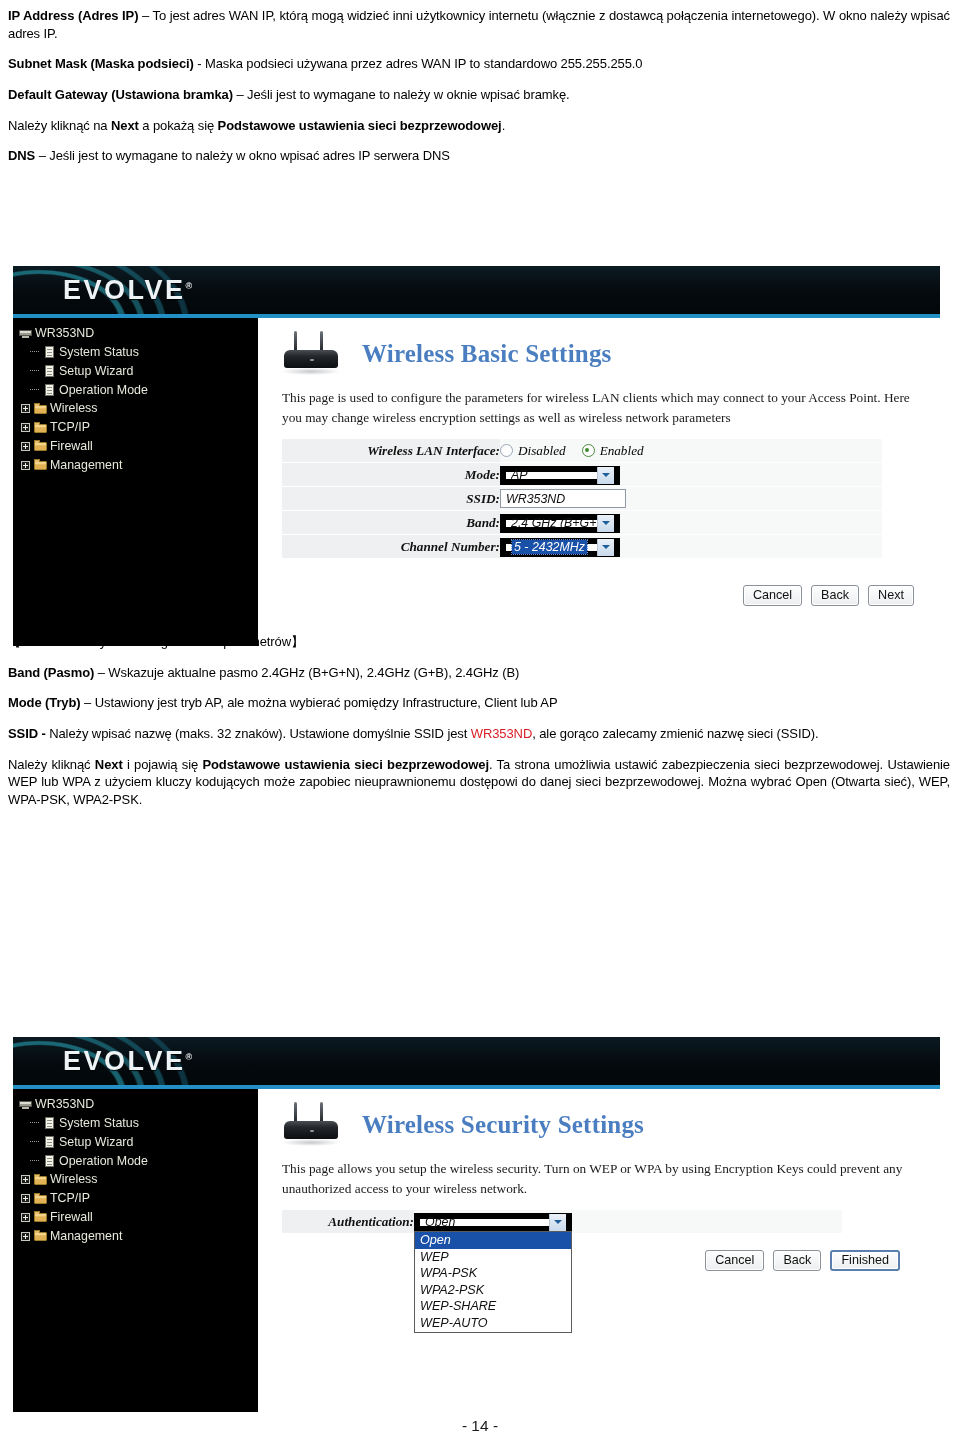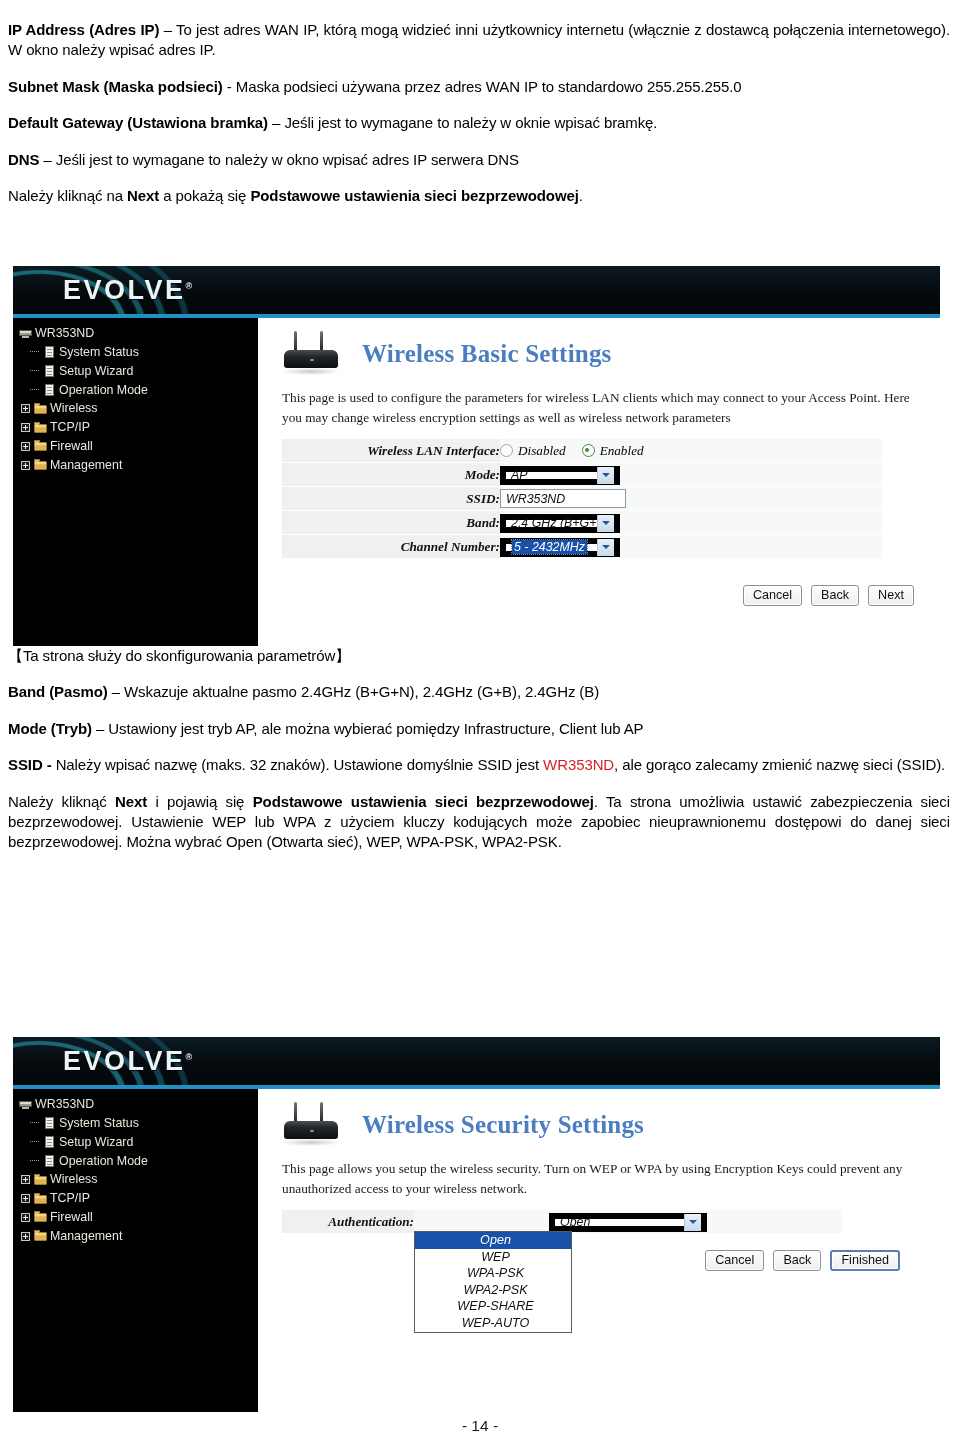--- a/index.html
+++ b/index.html
@@ -18,22 +18,22 @@
   }
 
   
   .doc {
     position: absolute;
     left: 8px;
     right: 10px;
     top: 0;
   }
   p.para {
-    margin: 16px 0 13px 0;
-    font-size: 15px;
+    margin: 3px 0 13px 0;
+    font-size: 13px;
     line-height: 1.36;
     text-align: justify;
     text-justify: inter-word;
     letter-spacing: -0.1px;
   }
   b, .b { font-weight: bold; }
   .red { color: #d81f26; }
 
   
   .router-shot {
@@ -414,22 +414,22 @@
     color: #1a1a1a;
   }
 </style>
 </head>
 <body>
 
 <div class="doc" id="doc-top" style="top:4px;">
     <p class="para"><span class="b">IP Address (Adres IP) </span><span>– To jest adres WAN IP, którą mogą widzieć inni użytkownicy internetu (włącznie z dostawcą połączenia internetowego). W okno należy wpisać adres IP.</span></p>
     <p class="para"><span class="b">Subnet Mask (Maska podsieci) </span><span>- Maska podsieci używana przez adres WAN IP to standardowo 255.255.255.0</span></p>
     <p class="para"><span class="b">Default Gateway (Ustawiona bramka) </span><span>– Jeśli jest to wymagane to należy w oknie wpisać bramkę.</span></p>
+    <p class="para"><span>Należy kliknąć na </span><span class="b">Next</span><span> a pokażą się </span><span class="b">Podstawowe ustawienia sieci bezprzewodowej</span><span>.</span></p>
     <p class="para"><span class="b">DNS </span><span>– Jeśli jest to wymagane to należy w okno wpisać adres IP serwera DNS</span></p>
-    <p class="para"><span>Należy kliknąć na </span><span class="b">Next</span><span> a pokażą się </span><span class="b">Podstawowe ustawienia sieci bezprzewodowej</span><span>.</span></p>
   </div>
 
 <div class="router-shot" style="left:13px; top:266px; width:927px;">
   <div class="router-banner">
     <div class="logo"><span>EVOLVE</span><span class="reg">®</span></div>
   </div>
   <div class="router-body">
     <div class="router-sidebar" style="width:245px; height:328px;">
       <div class="tree-row" style="margin-left:2px;">
         <span class="ico ico-device"></span>
@@ -609,21 +609,21 @@
             <div class="shadow"></div>
         </div>
         <div class="page-title">Wireless Security Settings</div>
       </div>
       <div class="page-desc">This page allows you setup the wireless security. Turn on WEP or WPA by using Encryption Keys could prevent any unauthorized access to your wireless network.</div>
 
       <table class="settings" style="width:560px;">
         <tbody>
             <tr>
           <td class="lbl" style="width:132px;">Authentication:</td>
-          <td class="val" style="position:relative;text-align:center;">
+          <td class="val" style="position:relative;">
             <div class="dd-wrap">
               <div class="sel" style="width:158px;">
                 <span class="txt">Open</span>
                 <span class="arrowbox"></span>
               </div>
               <div class="dd-list">
                 <div class="dd-item sel-item">Open</div>
                 <div class="dd-item">WEP</div>
                 <div class="dd-item">WPA-PSK</div>
                 <div class="dd-item">WPA2-PSK</div>

